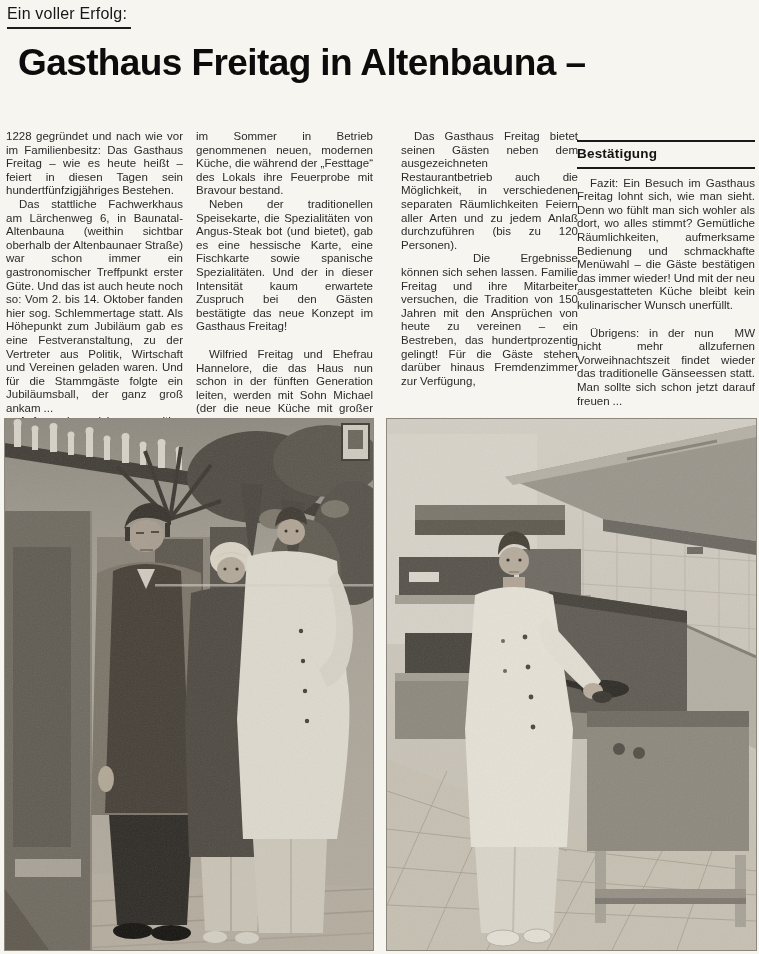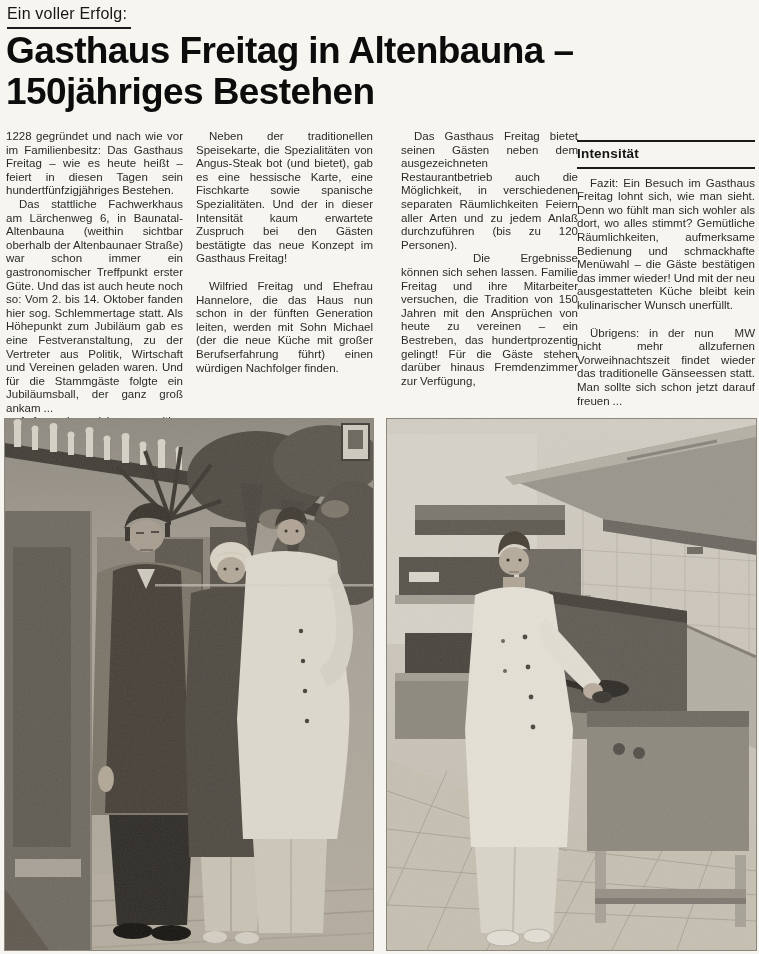--- a/index.html
+++ b/index.html
@@ -10,21 +10,21 @@
     color:#262626;
   }
   .page{position:absolute;inset:0;border-radius:22px;}
   .kicker{
     position:absolute;left:7px;top:5px;
     font-size:16px;color:#161616;
     padding:0 4px 4px 0;border-bottom:2px solid #1c1c1c;
     letter-spacing:0.2px;
   }
   .headline{
-    position:absolute;left:6px;top:30px;margin:0;
+    position:absolute;left:6px;top:30px;margin:12px;
     font-size:37px;font-weight:bold;color:#0c0c0c;
     letter-spacing:-0.6px;line-height:1.11;
   }
   .headline span{display:block;}
   .col{
     position:absolute;top:130px;width:177px;
     font-size:11.5px;line-height:13.6px;
     text-align:justify;color:#2b2b2b;
     hyphens:auto;-webkit-hyphens:auto;word-spacing:-0.2px;
   }
@@ -53,41 +53,41 @@
 </style>
 </head>
 <body>
 
 <div class="page">
 
   <div class="kicker">Ein voller Erfolg:</div>
 
   <h1 class="headline">
     <span>Gasthaus Freitag in Altenbauna –</span>
-    <span>150jähriges Bestehen</span>
   </h1>
 
   <div class="col" id="col1">
     <p>1228 gegründet und nach wie vor im Familienbesitz: Das Gasthaus Freitag – wie es heute heißt – feiert in diesen Tagen sein hundertfünfzigjähriges Bestehen.</p>
     <p class="p-indent">Das stattliche Fachwerkhaus am Lärchenweg 6, in Baunatal-Altenbauna (weithin sichtbar oberhalb der Altenbaunaer Straße) war schon immer ein gastronomischer Treffpunkt erster Güte. Und das ist auch heute noch so: Vom 2. bis 14. Oktober fanden hier sog. Schlemmertage statt. Als Höhepunkt zum Jubiläum gab es eine Festveranstaltung, zu der Vertreter aus Politik, Wirtschaft und Vereinen geladen waren. Und für die Stammgäste folgte ein Jubiläumsball, der ganz groß ankam ...</p>
     <p class="p-indent">Auf ebensolche positive Resonanz stießen die Erzeugnisse der</p>
   </div>
 
   <div class="col" id="col2">
+    <p>im Sommer in Betrieb genommenen neuen, modernen Küche, die während der „Festtage“ des Lokals ihre Feuerprobe mit Bravour bestand.</p>
     <p class="p-indent">Neben der traditionellen Speisekarte, die Spezialitäten von Angus-Steak bot (und bietet), gab es eine hessische Karte, eine Fischkarte sowie spanische Spezialitäten. Und der in dieser Intensität kaum erwartete Zuspruch bei den Gästen bestätigte das neue Konzept im Gasthaus Freitag!</p>
     <p class="p-indent p-gap">Wilfried Freitag und Ehefrau Hannelore, die das Haus nun schon in der fünften Generation leiten, werden mit Sohn Michael (der die neue Küche mit großer Berufserfahrung führt) einen würdigen Nachfolger finden.</p>
   </div>
 
   <div class="col" id="col3">
     <p class="p-indent">Das Gasthaus Freitag bietet seinen Gästen neben dem ausgezeichneten Restaurantbetrieb auch die Möglichkeit, in verschiedenen separaten Räumlichkeiten Feiern aller Arten und zu jedem Anlaß durchzuführen (bis zu 120 Personen).</p>
     <p class="p-deep-b">Die Ergebnisse können sich sehen lassen. Familie Freitag und ihre Mitarbeiter versuchen, die Tradition von 150 Jahren mit den Ansprüchen von heute zu vereinen – ein Bestreben, das hundertprozentig gelingt! Für die Gäste stehen darüber hinaus Fremdenzimmer zur Verfügung,</p>
   </div>
 
   <div class="col" id="col4">
-    <h2 class="subhead">Intensität</h2>
+    <h2 class="subhead">Bestätigung</h2>
     <p class="p-indent">Fazit: Ein Besuch im Gasthaus Freitag lohnt sich, wie man sieht. Denn wo fühlt man sich wohler als dort, wo alles stimmt? Gemütliche Räumlichkeiten, aufmerksame Bedienung und schmackhafte Menüwahl – die Gäste bestätigen das immer wieder! Und mit der neu ausgestatteten Küche bleibt kein kulinarischer Wunsch unerfüllt.</p>
     <p class="p-indent p-gap"><span class="byline">MW</span><span>Übrigens: in der nun nicht mehr allzufernen Vorweihnachtszeit findet wieder das traditionelle Gänseessen statt. Man sollte sich schon jetzt darauf freuen ...</span></p>
   </div>
 
   <figure id="photo-left">
     <svg viewBox="0 0 368 531" preserveAspectRatio="none">
       <defs>
         <linearGradient id="lbg" x1="0" y1="0" x2="0" y2="1">
           <stop offset="0" stop-color="#8e897f"></stop>
           <stop offset="0.35" stop-color="#a8a297"></stop>

